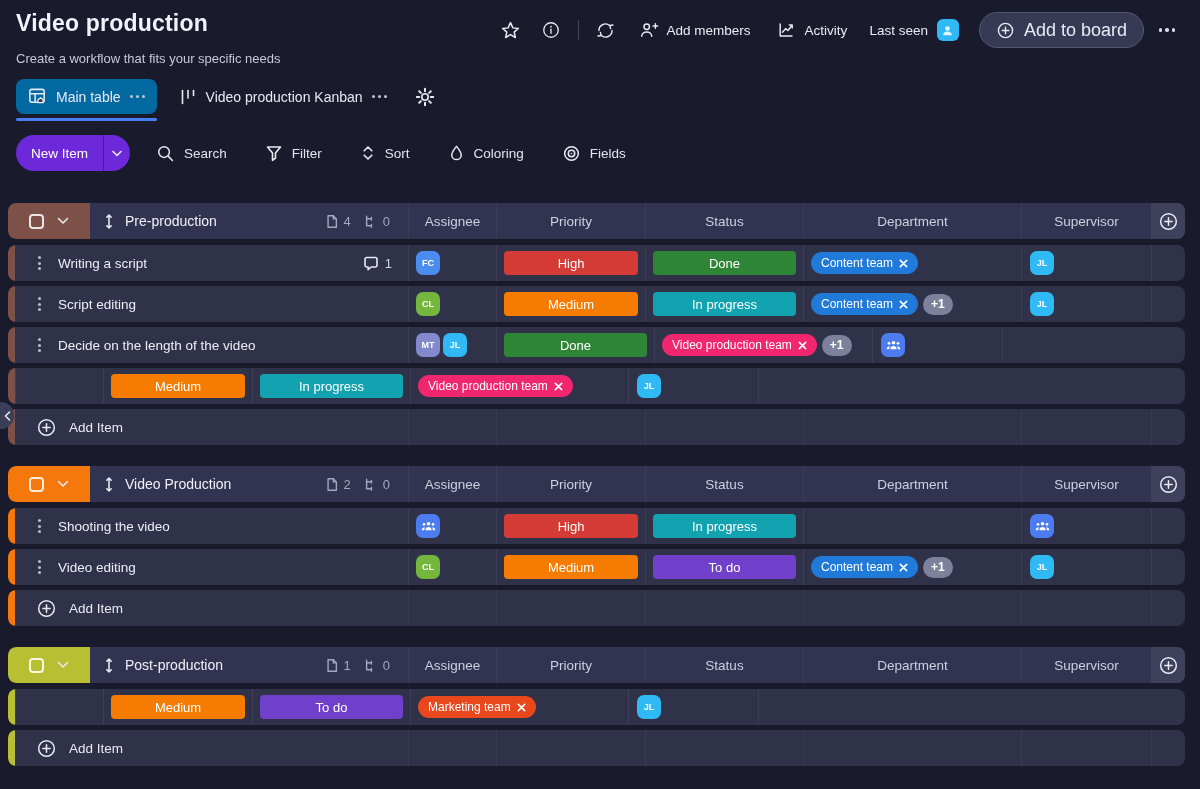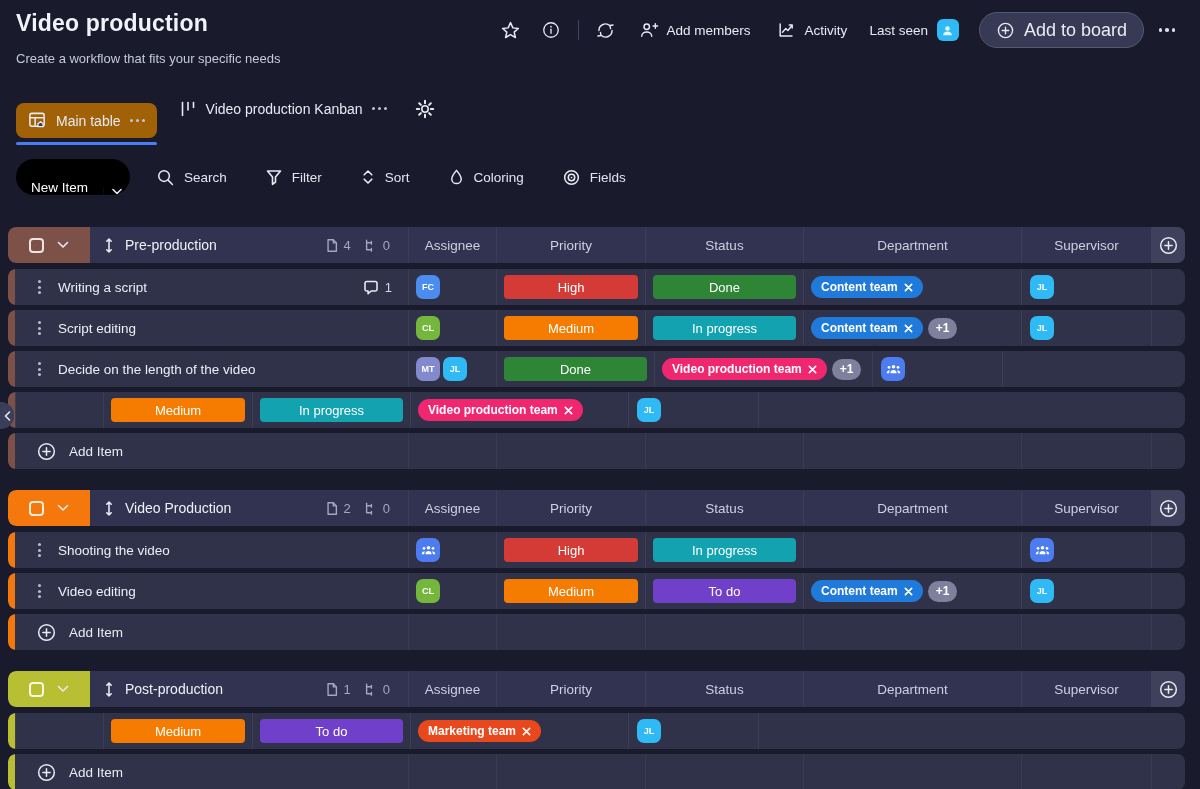--- a/index.html
+++ b/index.html
@@ -25,27 +25,27 @@
     background:#373a54; border:1px solid #55586f; border-radius:18px; font-size:18px; cursor:pointer; }
   .dots-h { display:flex; gap:3px; align-items:center; }
   .dots-h i { width:3.5px; height:3.5px; border-radius:50%; background:#dcdeea; }
   .dots-h.small i { width:3px; height:3px; background:#c2c5d6; }
 
   .subtitle { padding:3px 16px 0 16px; font-size:13px; color:#c6c9d8; }
 
   
   .tabsrow { display:flex; align-items:center; gap:10px; padding:13px 16px 0 16px; }
   .tab { display:flex; align-items:center; gap:9px; height:35px; padding:0 12px; border-radius:8px; font-size:14px; color:#e7e9f4; cursor:pointer; position:relative; }
-  .tab.active { background:#a16207;margin-top:24px; }
+  .tab.active { background:#0369a1; }
   .tab.active::after { content:""; position:absolute; left:0; right:0; bottom:-7px; height:3px; border-radius:2px; background:#4a7df2; }
   .gearwrap { width:32px; height:32px; display:flex; align-items:center; justify-content:center; cursor:pointer; }
 
   
   .toolbar { display:flex; align-items:center; padding:21px 16px 0 16px; }
-  .newitem { display:flex; height:36px; border-radius:18px; background:#000000; overflow:hidden; cursor:pointer;align-items:flex-end; }
+  .newitem { display:flex; height:36px; border-radius:18px; background:#6d28d9; overflow:hidden; cursor:pointer; }
   .newitem-main { padding:0 15px; display:flex; align-items:center; font-size:13.5px; color:#fff; }
   .newitem-caret { width:27px; display:flex; align-items:center; justify-content:center; border-left:1px solid rgba(12,24,70,.45); }
   .tool-btn { display:flex; align-items:center; gap:9px; height:34px; padding:0 12px; margin-left:14px; border-radius:6px; font-size:13.5px; color:#e2e4f0; cursor:pointer; }
 
   
   .board { margin:32px 0 0 8px; width:1177px; }
   .group { margin-bottom:21px; }
   .grow { display:flex; align-items:stretch; height:36px; margin-bottom:5px; border-radius:8px; background:#303249; overflow:hidden; }
   .ghead { margin-bottom:6px; background:#313350; }
 
@@ -72,21 +72,21 @@
   .gcounts { margin-left:auto; margin-right:10px; display:flex; align-items:center; gap:5px; font-size:13px; color:#a4a7bd; }
   .gcounts .num { margin-right:8px; }
 
   .dotsv { display:flex; flex-direction:column; gap:2.5px; margin-left:23px; cursor:pointer; }
   .dotsv i { width:3px; height:3px; border-radius:50%; background:#b9bcd0; }
   .iname { margin-left:17px; font-size:13.5px; color:#eceef8; cursor:pointer; }
   .bubble { margin-left:auto; margin-right:16px; display:flex; align-items:center; gap:6px; font-size:13px; color:#d5d7e4; cursor:pointer; }
 
   .pill { flex:1; margin:0 7px; height:24px; border-radius:4px; display:flex; align-items:center; justify-content:center; font-size:13px; color:#fff; cursor:pointer; }
 
-  .dept-pill { height:22px; border-radius:11px; padding:0 10px; display:flex; align-items:center; gap:6px; font-size:12px; font-weight:700; color:#fff; cursor:pointer; white-space:nowrap; }
+  .dept-pill { height:22px; border-radius:11px; padding:0 10px; display:flex; align-items:center; gap:6px; font-size:12px; font-weight:400; color:#fff; cursor:pointer; white-space:nowrap; }
   .plus1 { height:21px; border-radius:11px; padding:0 8px; margin-left:5px; background:#7e819b; display:flex; align-items:center; font-size:12px; font-weight:700; color:#fff; cursor:pointer; }
 
   .avatar { width:24px; height:24px; border-radius:7px; display:flex; align-items:center; justify-content:center; font-size:9px; font-weight:700; color:#fff; margin-right:3px; cursor:pointer; }
 
   .additem .name-cell { cursor:pointer; }
   .additem .cell { border-left:1px solid #393b55; }
   .additem .name-cell { border-left:none; }
   .addplus { margin-left:21px; }
   .addlabel { margin-left:12px; font-size:13.5px; color:#e8eaf4; }
 

